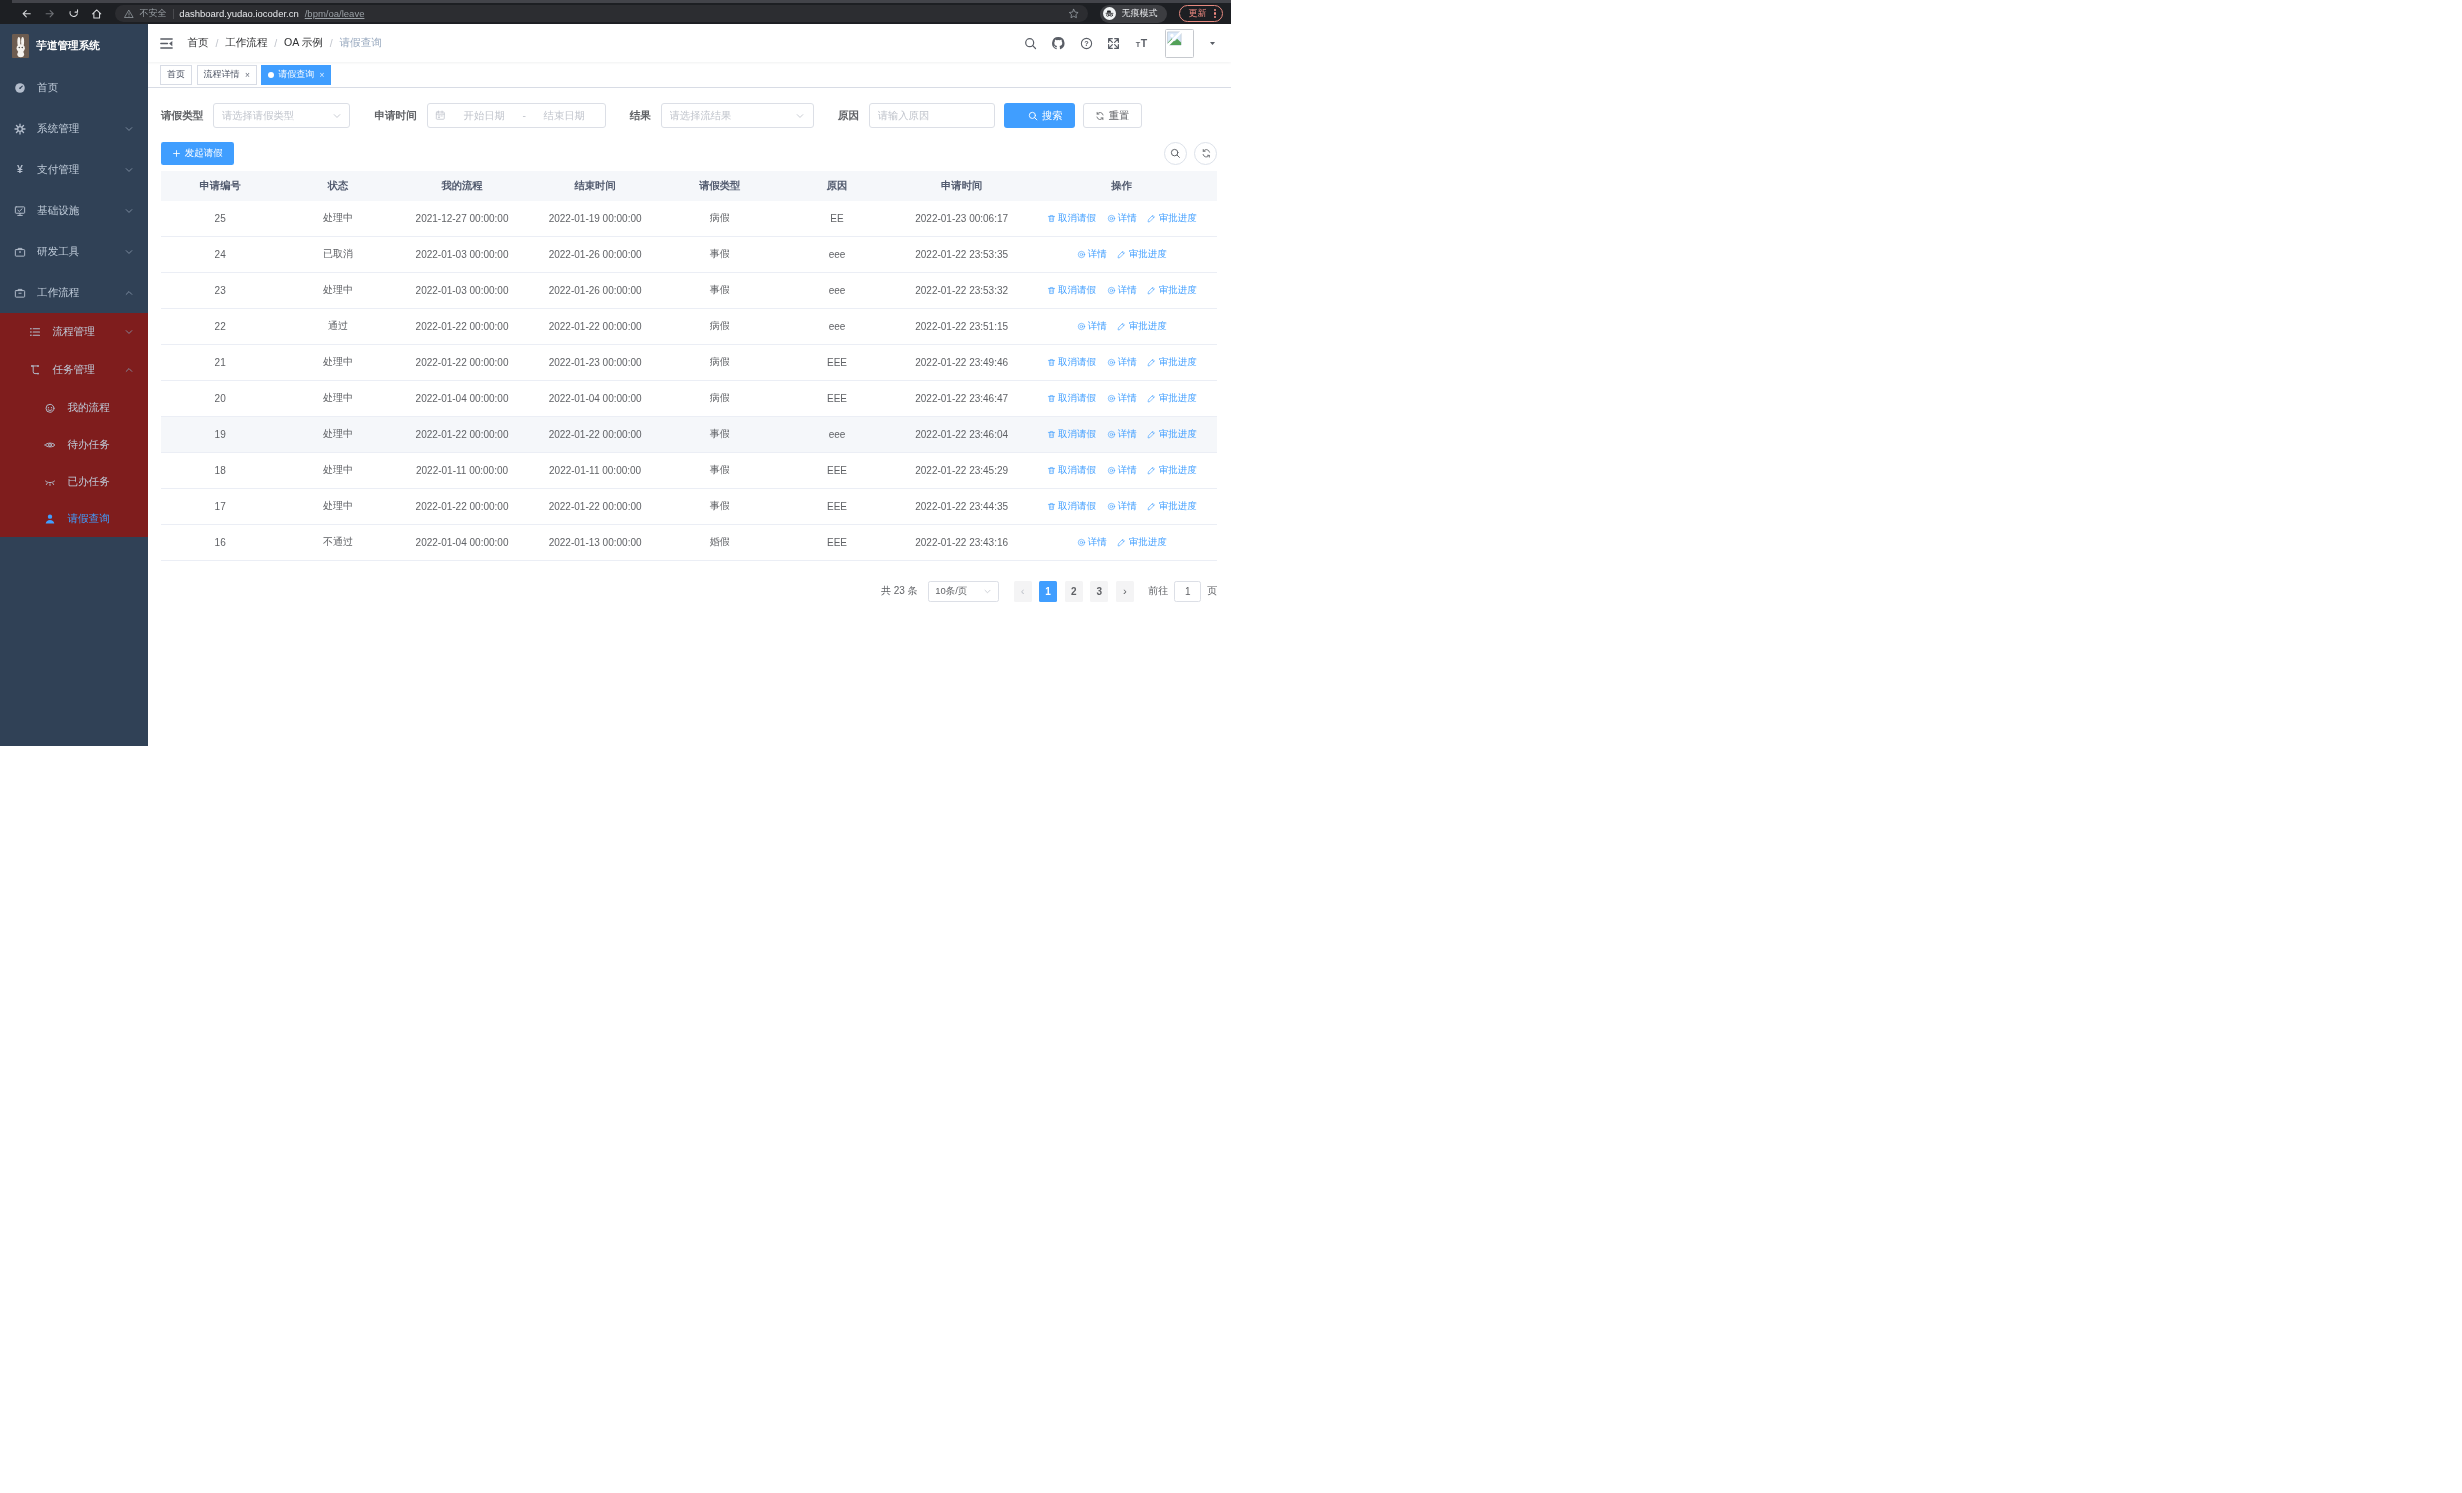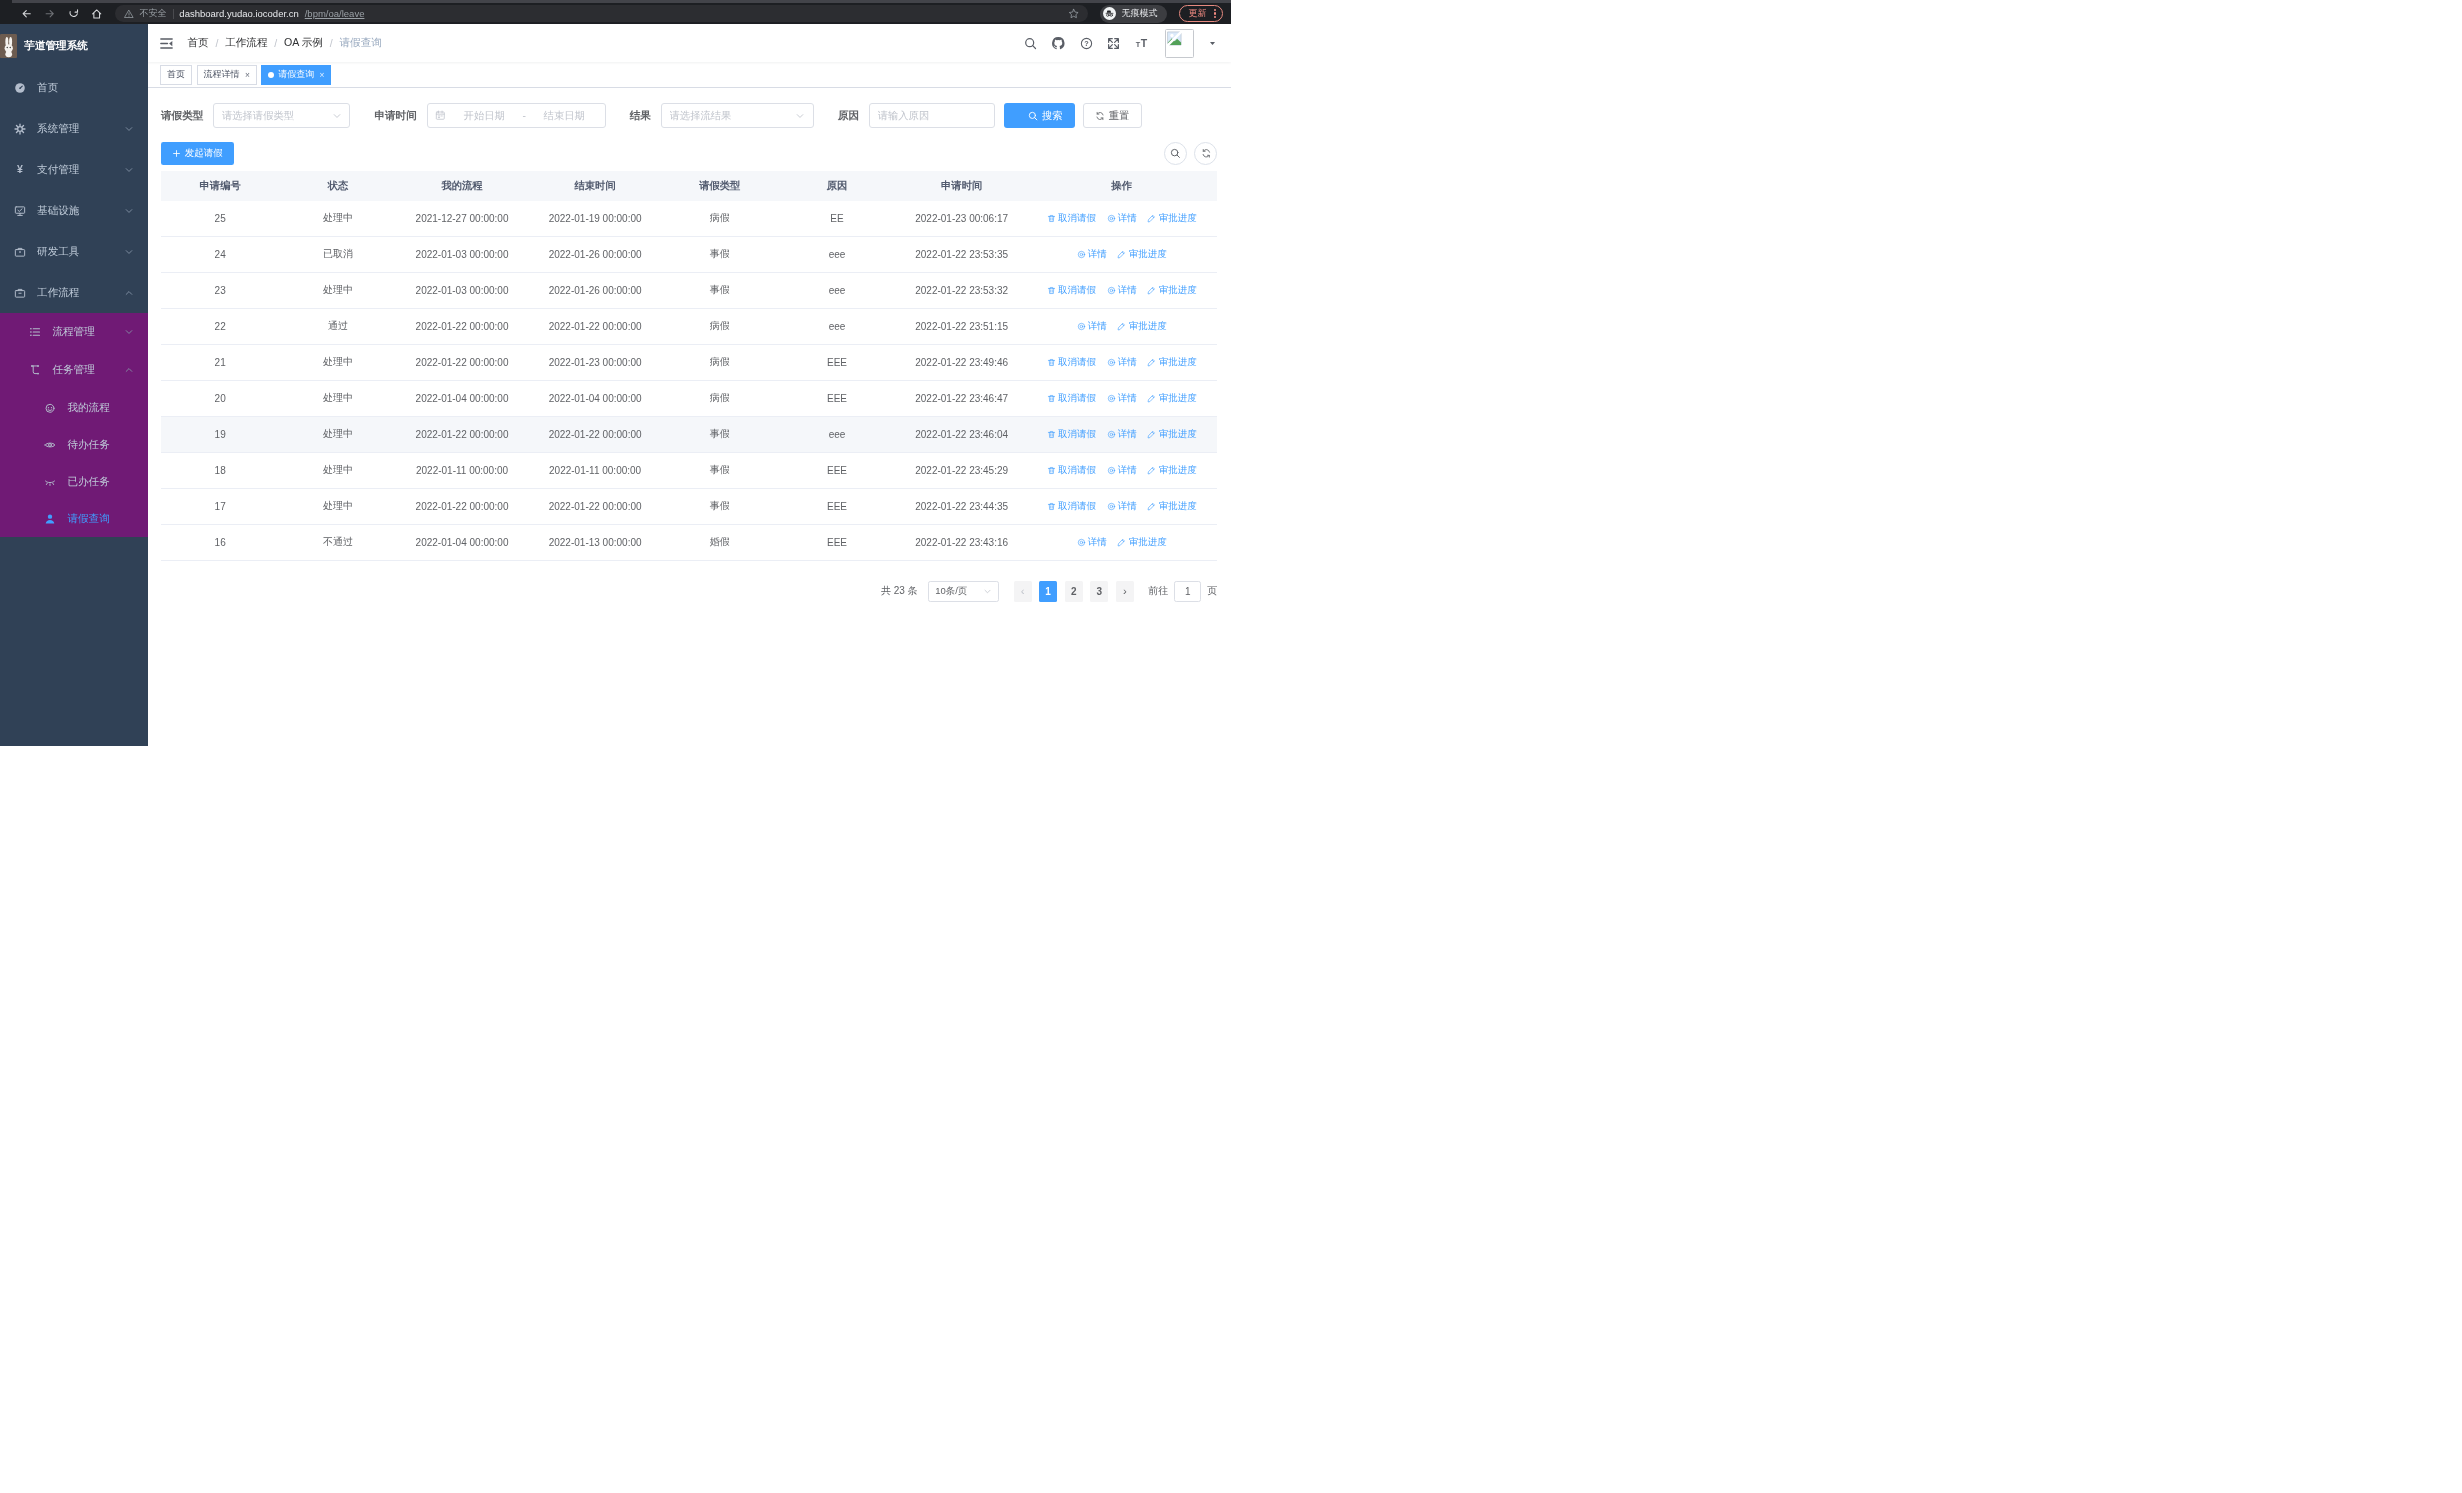--- a/index.html
+++ b/index.html
@@ -24,31 +24,31 @@
   .incog { height:18px; border-radius:9px; background:#3c3d41; display:flex; align-items:center; gap:5.3px; padding:2.3px 9px 2.3px 2.3px; color:#e8eaed; font-size:9px; white-space:nowrap; }
   .incog-circle { width:13.7px; height:13.7px; border-radius:50%; background:#f1f3f4; display:flex; align-items:center; justify-content:center; color:#202124; }
   .incog-circle [data-icon]{ width:9px; height:9px; }
   .update { height:16.7px; border-radius:8.4px; border:0.8px solid #e78a80; color:#f28b82; font-size:9px; display:flex; align-items:center; gap:7.6px; padding:0 6px 0 9px; white-space:nowrap; }
   .vdots { display:inline-flex; flex-direction:column; gap:1.5px; }
   .vdots i { width:2.3px; height:2.3px; border-radius:50%; background:#f28b82; }
 
   
   .app { display:flex; height:722px; }
   .sidebar { width:148px; background:#304156; flex:none; overflow:hidden; }
-  .logo-row { height:43px; display:flex; align-items:center; gap:7.6px; }
+  .logo-row { height:43px; display:flex; align-items:center; padding-left:12px; gap:7.6px; }
   .logo-img { width:16.7px; height:24px; border-radius:1.5px; background:#6d5c50; overflow:hidden; display:block; }
   .logo-img svg { width:100%; height:100%; display:block; }
   .logo-title { color:#fff; font-size:10.6px; font-weight:bold; white-space:nowrap; }
   .mi { display:flex; align-items:center; height:41px; padding:0 13.7px; color:#bfcbd9; font-size:10.6px; cursor:pointer; white-space:nowrap; }
   .mi .micon { width:12px; height:12px; margin-right:11.4px; color:#b3bdcc; flex:none; }
   .mi .mlabel { flex:1; }
   .mi .mchev { width:10px; height:10px; color:#8593a7; flex:none; }
   .mi.lvl2 { padding-left:29px; height:38px; }
   .mi.lvl3 { padding-left:44px; height:37px; }
-  .submenu-bg { background:#701a75; }
+  .submenu-bg { background:#7f1d1d; }
   .mi.active { color:#409eff; }
   .mi.active .micon { color:#409eff; }
 
   .main { flex:1; display:flex; flex-direction:column; min-width:0; background:#fff; }
   .navbar { height:38px; display:flex; align-items:center; padding:0 13.7px 0 11.4px; background:#fff; position:relative; box-shadow:0 0.8px 3px rgba(0,21,41,.08); z-index:2; }
   .hamburger { width:15px; height:15px; color:#5a5e66; cursor:pointer; }
   .breadcrumb { margin-left:13px; display:flex; align-items:center; gap:6.8px; font-size:10.6px; }
   .breadcrumb .bc { color:#303133; }
   .breadcrumb .bc.current { color:#97a8be; }
   .breadcrumb .sep { color:#c0c4cc; }

